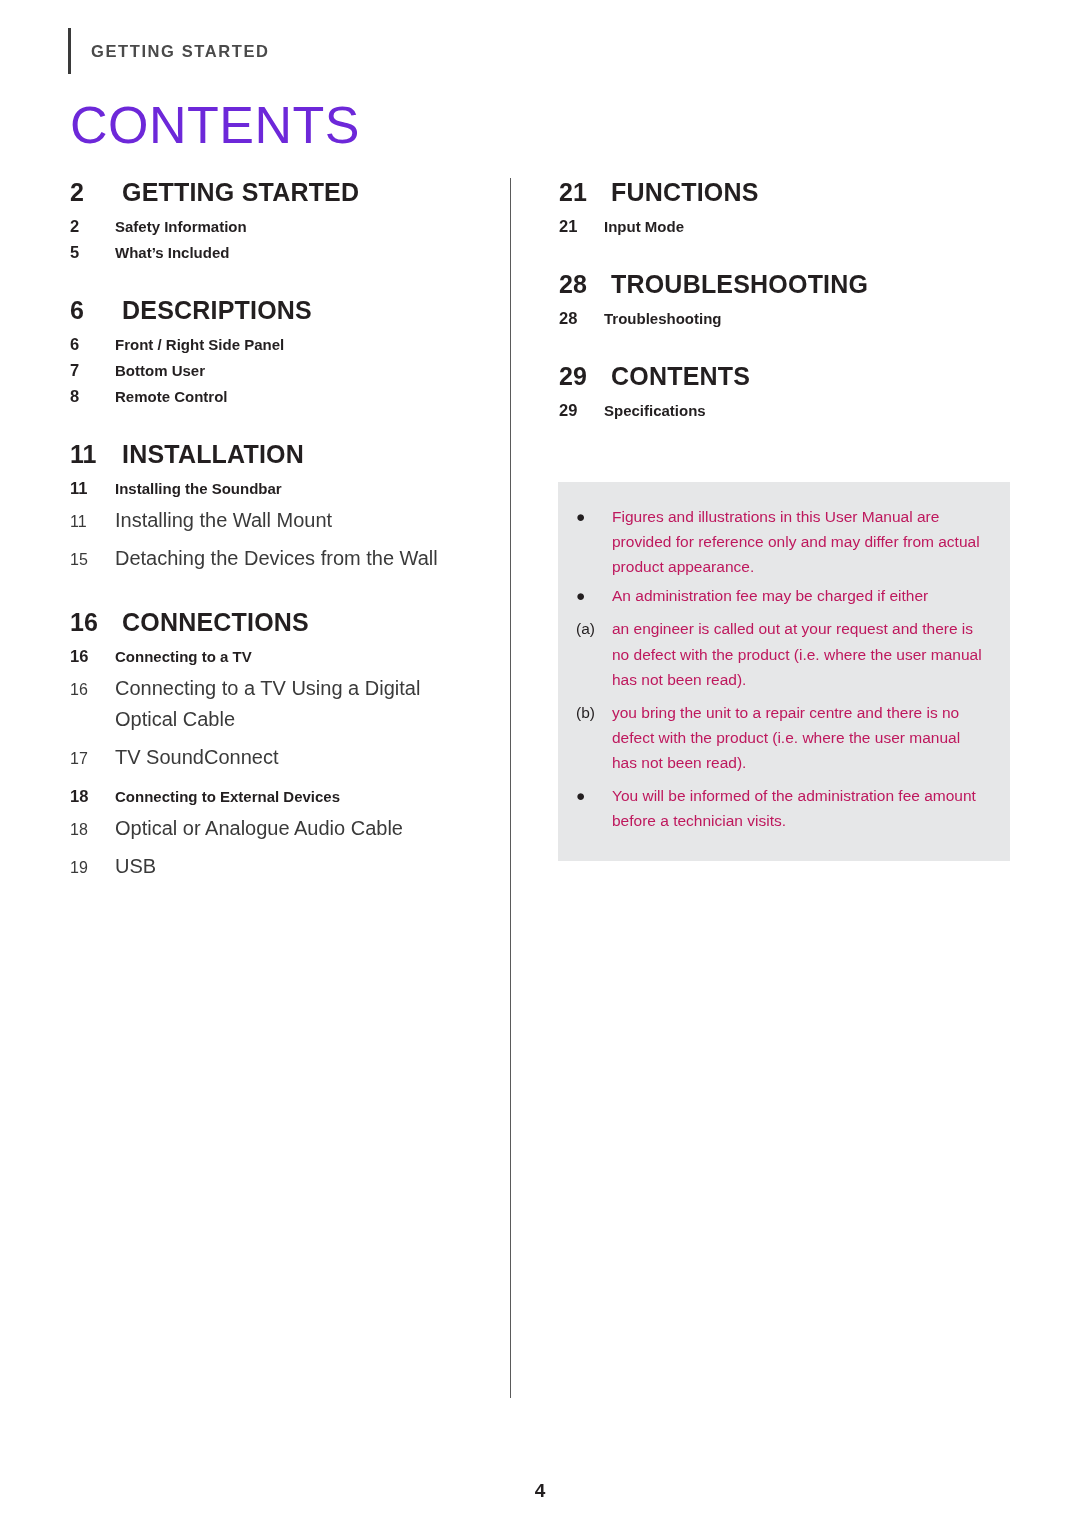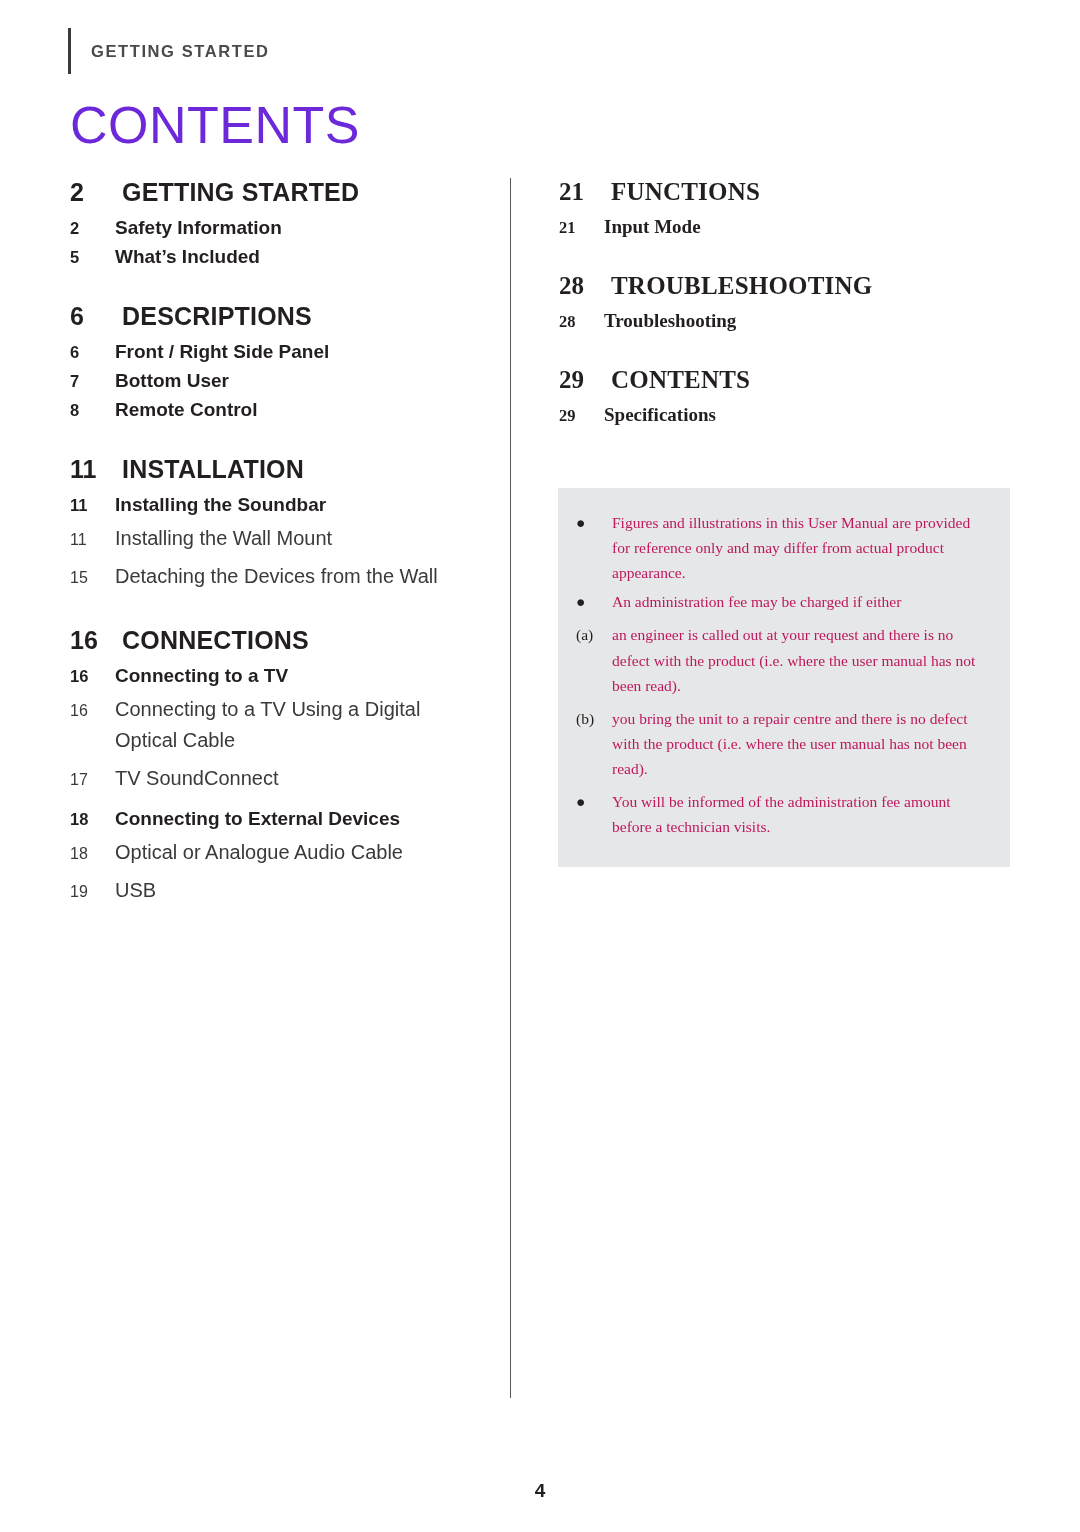--- a/index.html
+++ b/index.html
@@ -64,21 +64,20 @@
   .col-divider {
     width: 1px;
     background: #5a5a5a;
     margin: 0 0 0 0;
     align-self: stretch;
     min-height: 1220px;
   }
   .col-right {
     width: 452px;
     padding-left: 48px;
-    font-family: Liberation Serif, serif;
   }
 
   
   .sec {
     display: flex;
     align-items: baseline;
     margin-top: 30px;
     margin-bottom: 10px;
   }
   .sec:first-child { margin-top: 0; }
@@ -102,21 +101,21 @@
     margin-top: 7px;
   }
   .sub .num {
     width: 45px;
     flex: 0 0 45px;
     font-size: 16.5px;
     font-weight: bold;
     color: #231f20;
   }
   .sub .txt {
-    font-size: 19px;
+    font-size: 15px;
     font-weight: bold;
     color: #231f20;
   }
 
   .item {
     display: flex;
     align-items: baseline;
     margin-top: 7px;
   }
   .item .num {

